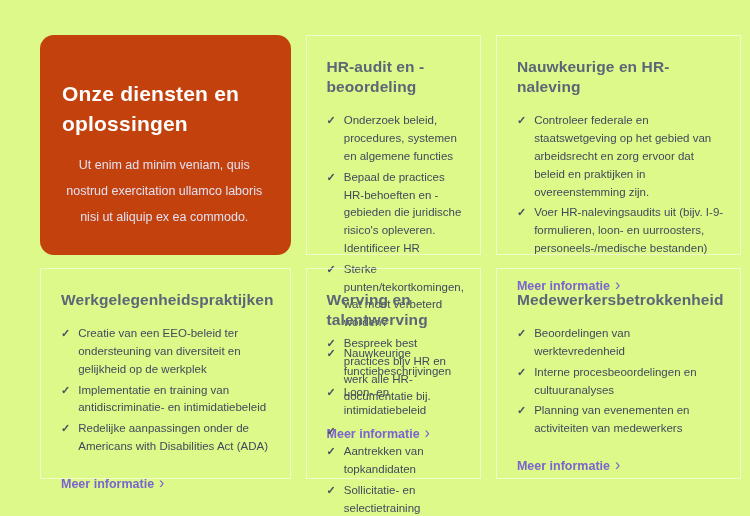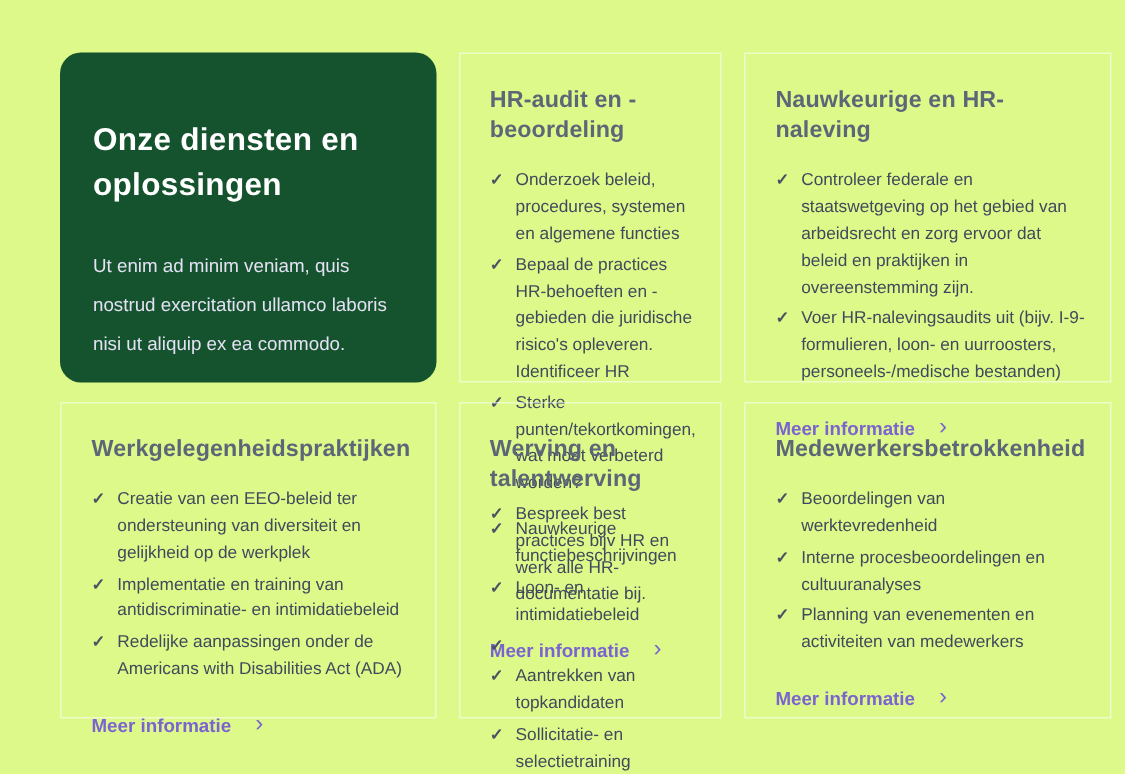--- a/index.html
+++ b/index.html
@@ -13,37 +13,38 @@
     width: 750px;
     height: 516px;
     padding: 35px 39px 38px 40px;
     display: grid;
     grid-template-columns: repeat(3, 1fr);
     grid-template-rows: 220px 211px;
     column-gap: 15px;
     row-gap: 13px;
   }
   .intro-card {
-    background: #14532d;
+    background: #c2410c;
     border-radius: 14px;
     padding: 44px 24px 24px 22px;
     color: #ffffff;
   }
   .intro-title {
     font-size: 21px;
     font-weight: 600;
     line-height: 1.45;
     letter-spacing: 0.2px;
     color: #ffffff;
   }
   .intro-desc {
-    margin-top: 24px;
+    margin-top: 12px;
     font-size: 12.5px;
     line-height: 2.1;
     color: #e4e1f4;
+    text-align: center;
   }
   .service-card {
     background: transparent;
     border: 1px solid rgba(255, 255, 255, 0.55);
     border-radius: 0;
     padding: 21px 16px 18px 20px;
     display: flex;
     flex-direction: column;
     align-items: flex-start;
   }
@@ -71,21 +72,21 @@
     flex: 0 0 auto;
     font-size: 11px;
     font-weight: bold;
     color: #4a5263;
     line-height: 1.6;
   }
   .more-link {
     margin-top: 17px;
     display: inline-flex;
     align-items: center;
-    gap: 16px;
+    gap: 5px;
     text-decoration: none;
     font-size: 12.5px;
     font-weight: 600;
     color: #7b64cf;
     cursor: pointer;
   }
   .chevron {
     font-size: 16px;
     font-weight: 400;
     line-height: 1;

